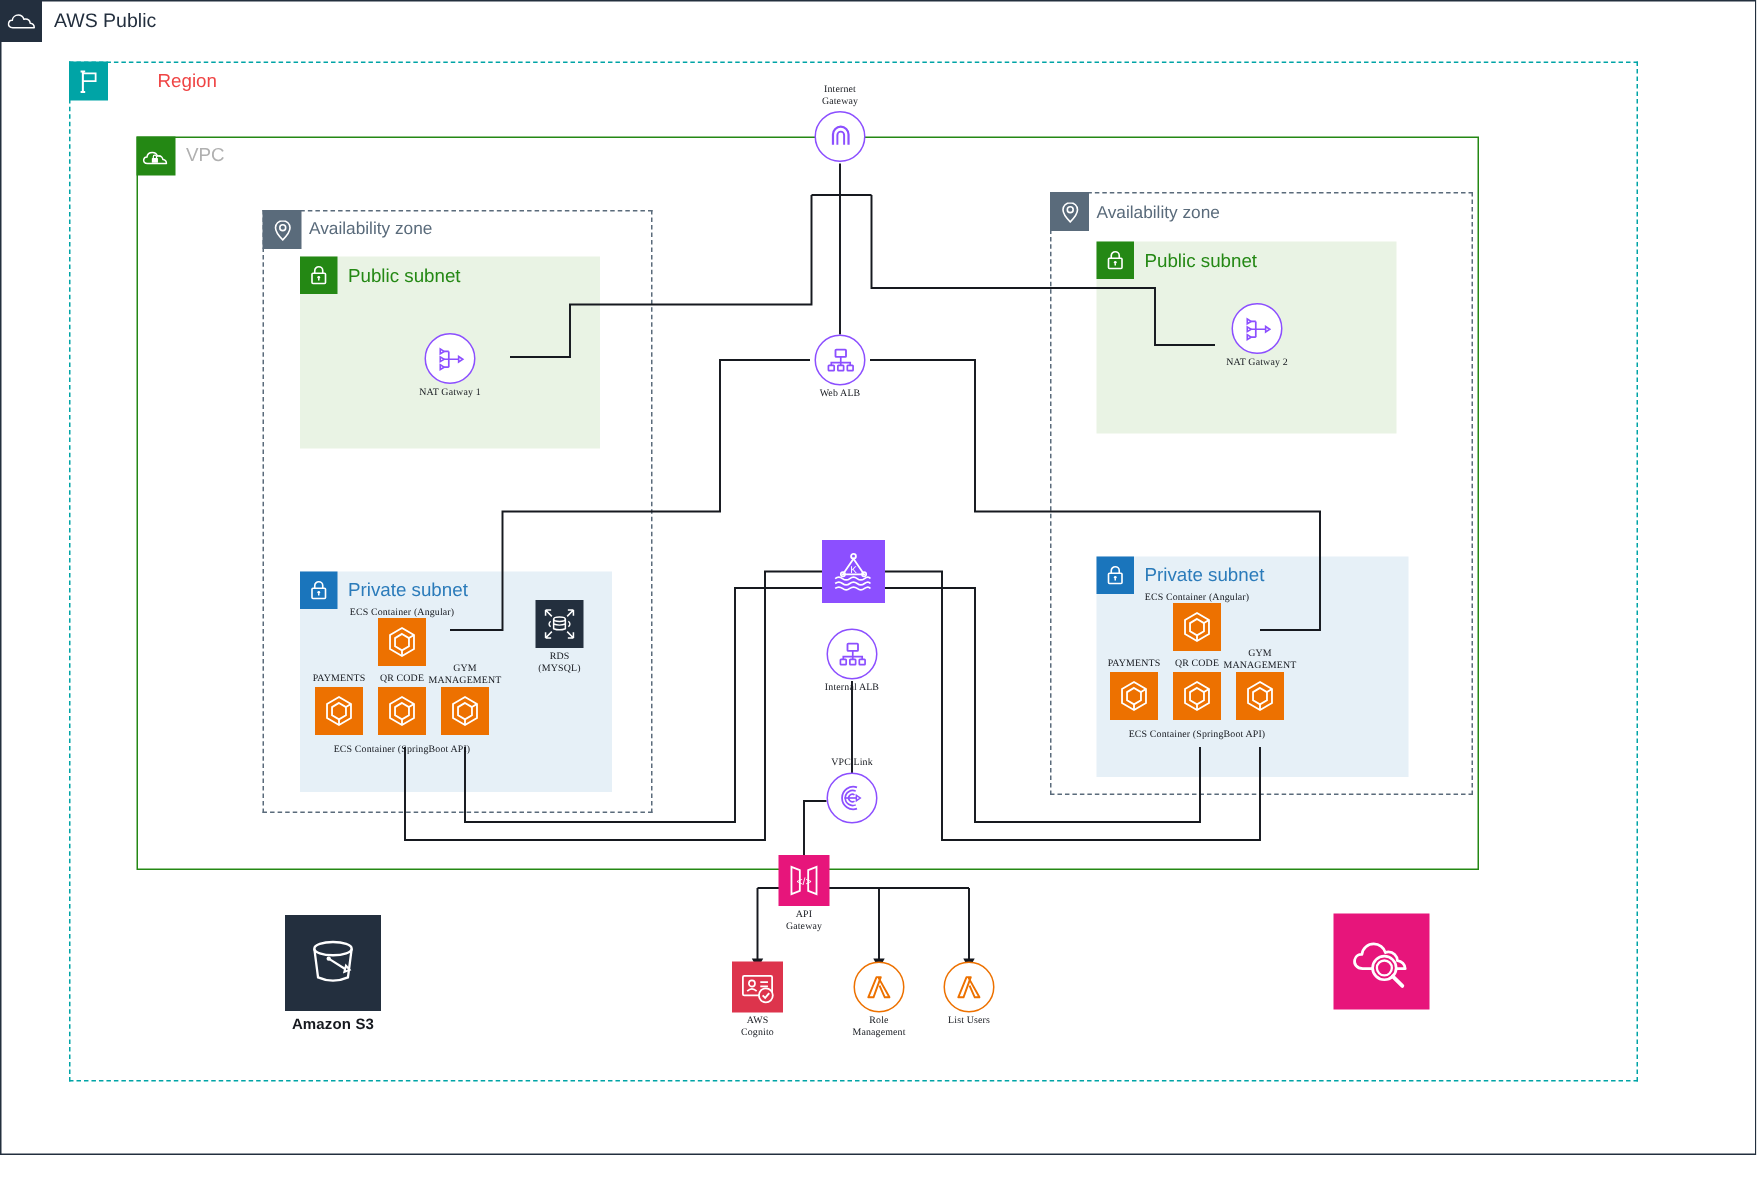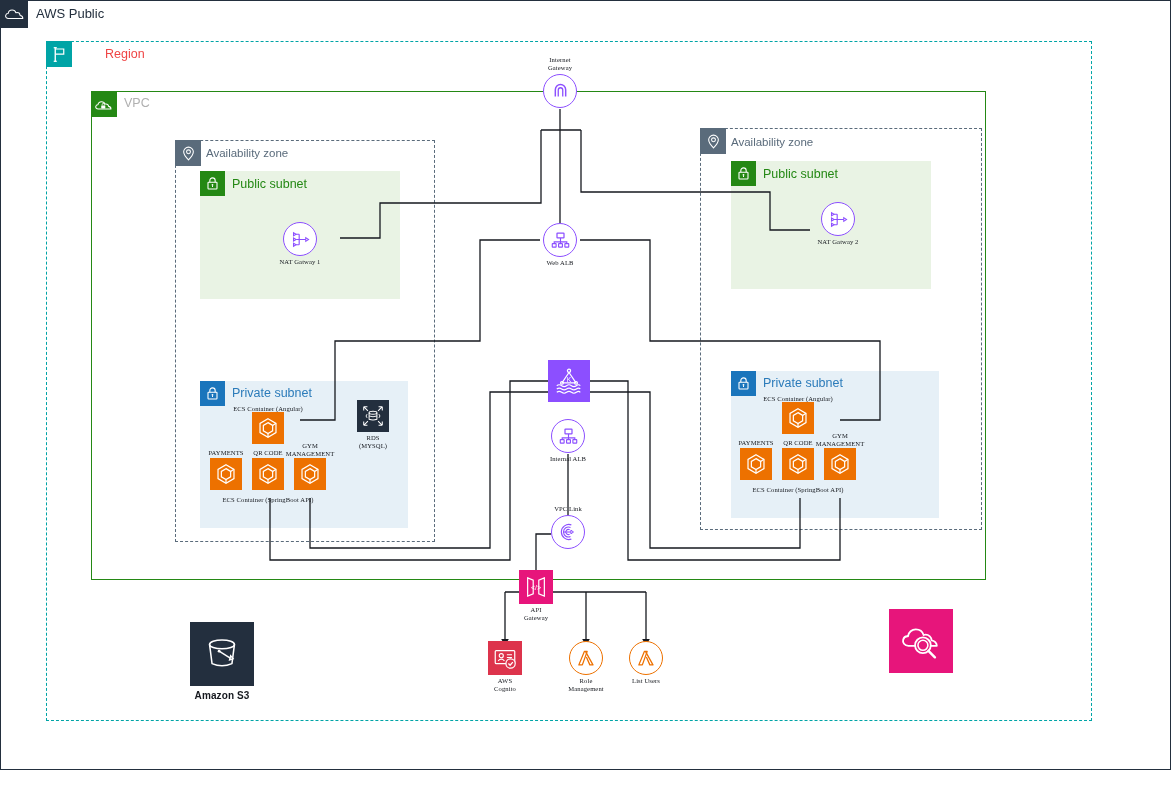--- a/index.html
+++ b/index.html
@@ -455,21 +455,21 @@
   <div class="node" style="left:629px; top:641px; width:34px;">
     <div class="ico-circle" style="border-color:#ed7100;width:34px;height:34px;">
       <svg width="22" height="22" viewBox="0 0 24 24">
         <path d="M4.2 19.5 L10.2 4.8 L13.3 4.8 L8 19.5 Z" fill="none" stroke="#ed7100" stroke-width="1.4" stroke-linejoin="round"></path>
         <path d="M11.4 4.8 L19.6 19.5 L16.2 19.5 L12.4 11" fill="none" stroke="#ed7100" stroke-width="1.4" stroke-linejoin="round"></path>
       </svg>
     </div>
     <div class="node-label">List Users</div>
   </div>
 
-  <div class="node" style="left:190px; top:610px; width:64px;margin-top:12px;">
+  <div class="node" style="left:190px; top:610px; width:64px;">
     <div class="ico-sq sq-navy" style="width:64px;height:64px;">
       <svg width="46" height="46" viewBox="0 0 48 48">
         <ellipse cx="24" cy="14" rx="13" ry="4.6" fill="none" stroke="#ffffff" stroke-width="1.6"></ellipse>
         <path d="M11 14 L13.6 34 Q24 38.6 34.4 34 L37 14" fill="none" stroke="#ffffff" stroke-width="1.6"></path>
         <path d="M21 21 L33 28.5" stroke="#ffffff" stroke-width="1.5"></path>
         <circle cx="21" cy="21" r="1.5" fill="#ffffff"></circle>
         <polygon points="33,25.8 35.6,28.8 31.9,30.2" fill="none" stroke="#ffffff" stroke-width="1.4"></polygon>
       </svg>
     </div>
     <div class="node-label big">Amazon S3</div>

